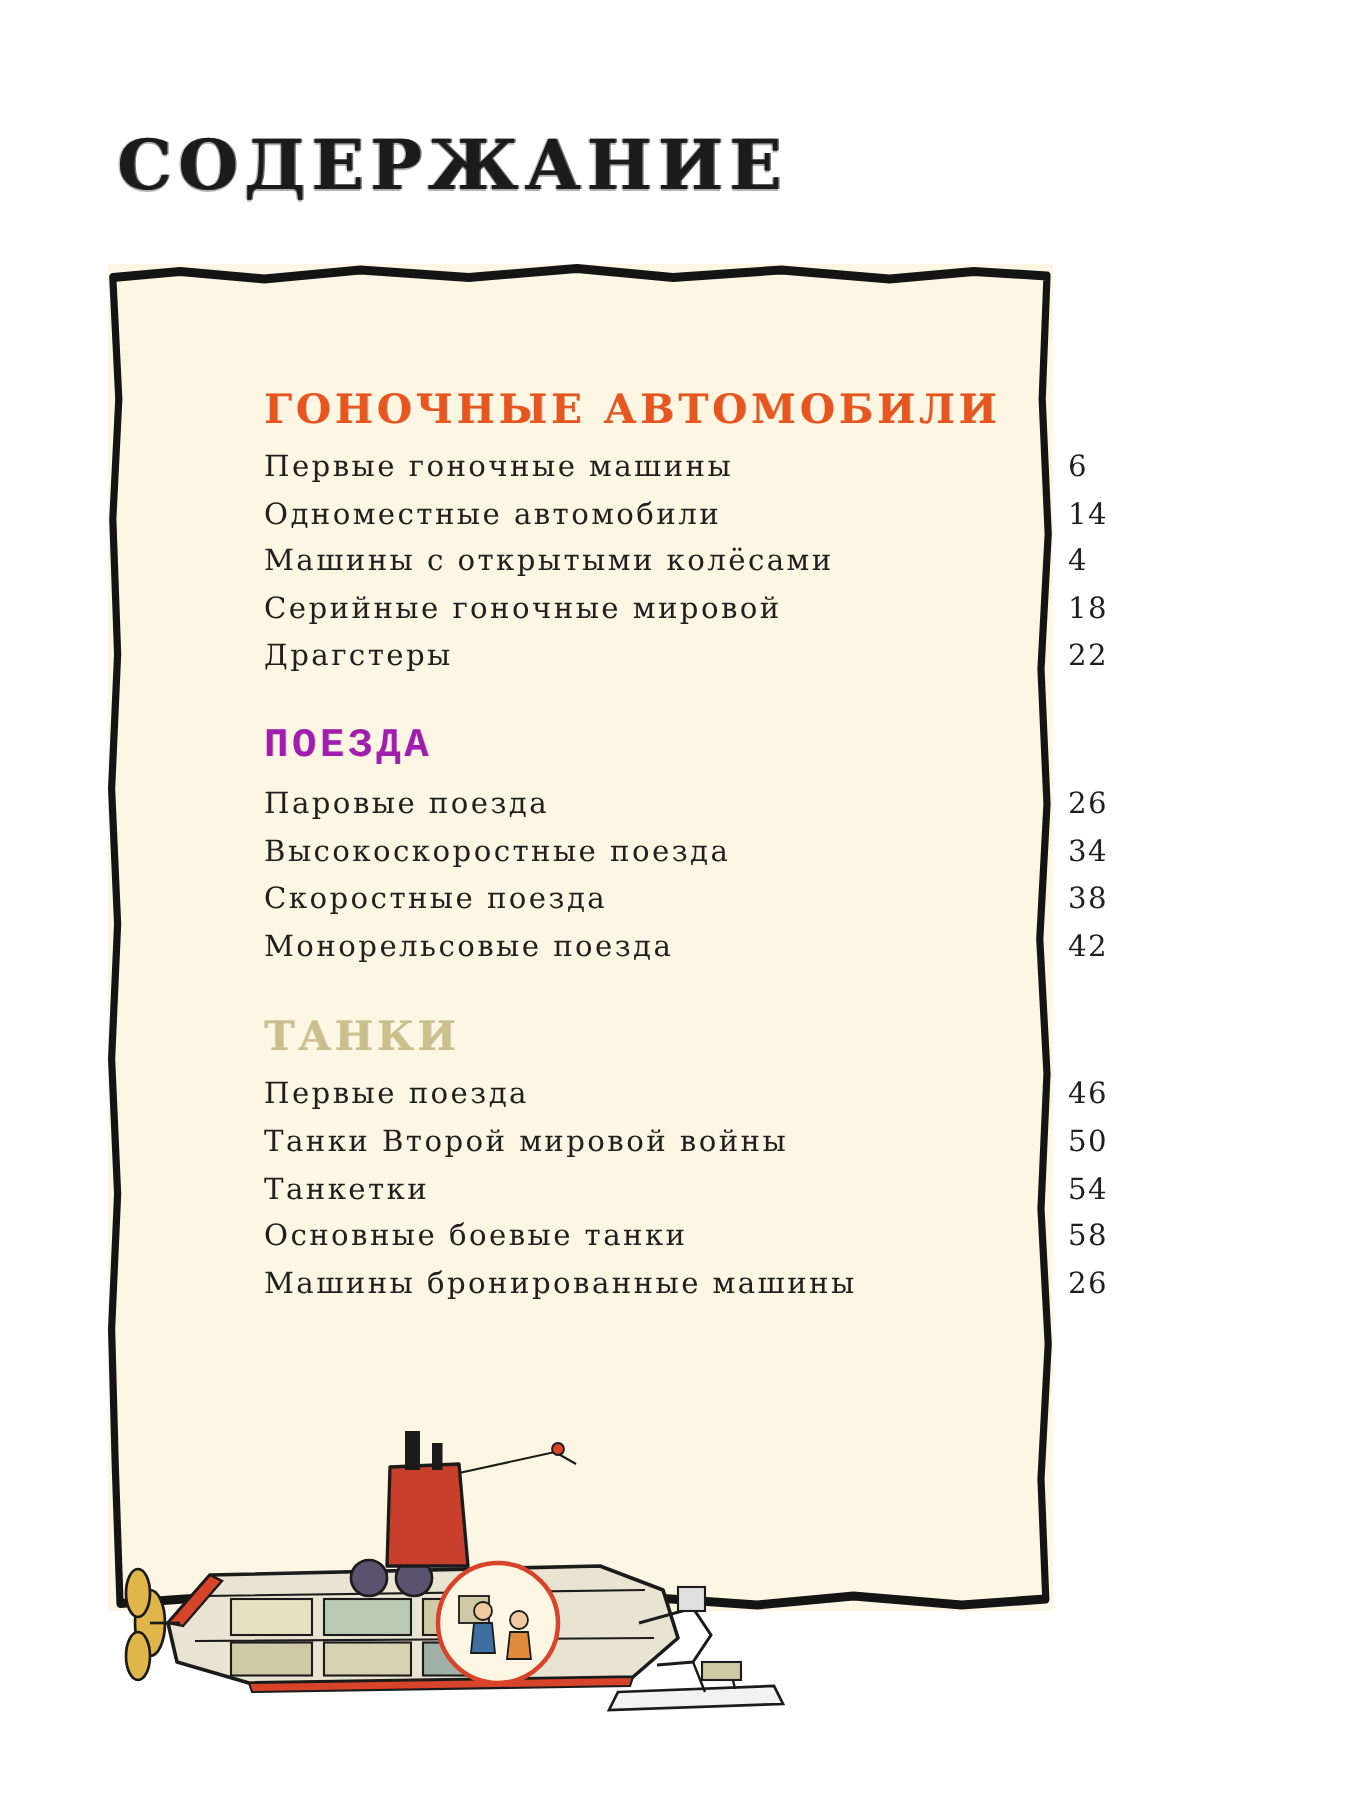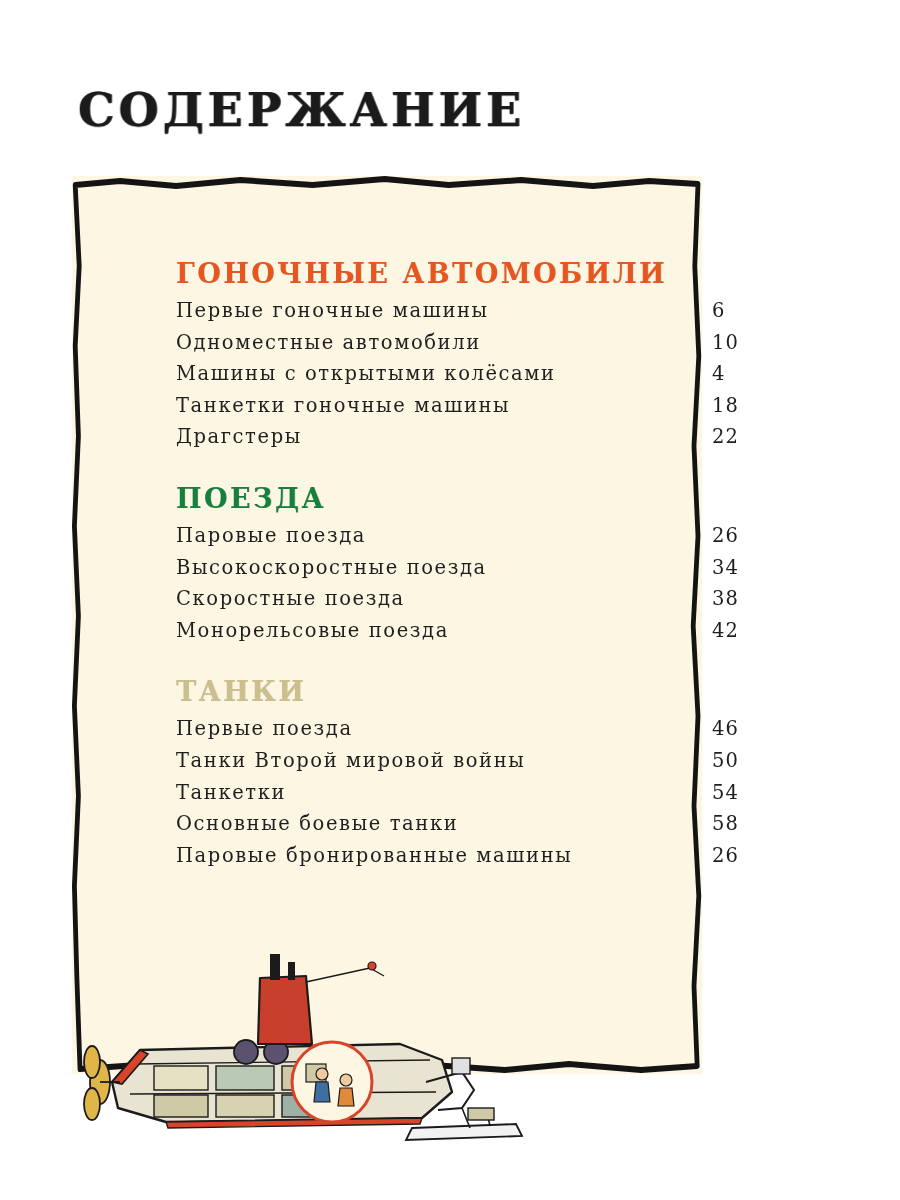--- a/index.html
+++ b/index.html
@@ -68,21 +68,21 @@
   .section-title {
     font-family: "DejaVu Serif", serif;
     font-weight: bold;
     font-size: 27px;
     letter-spacing: 2.5px;
     margin: 0 0 6px 0;
     line-height: 1.15;
     text-shadow: 0.6px 0 0 rgba(0,0,0,0.18);
   }
   .section-title.cars   { color: #e8561f; }
-  .section-title.trains { color: #15803d; }
+  .section-title.trains { color: #a21caf; font-family: Liberation Mono, monospace; }
   .section-title.tanks  { color: #cbbf8c; }
 
   .entries { list-style: none; margin: 0; padding: 0; }
 
   .entry {
     display: flex;
     align-items: baseline;
     justify-content: space-between;
     font-family: "DejaVu Serif", serif;
     font-size: 19.5px;
@@ -132,28 +132,28 @@
 
     <div class="section">
       <h2 class="section-title cars">ГОНОЧНЫЕ АВТОМОБИЛИ</h2>
       <ul class="entries">
         <li class="entry">
           <span class="entry-label">Первые гоночные машины</span>
           <span class="entry-page">6</span>
         </li>
         <li class="entry">
           <span class="entry-label">Одноместные автомобили</span>
-          <span class="entry-page">10</span>
+          <span class="entry-page">14</span>
         </li>
         <li class="entry">
           <span class="entry-label">Машины с открытыми колёсами</span>
           <span class="entry-page">4</span>
         </li>
         <li class="entry">
-          <span class="entry-label">Танкетки гоночные машины</span>
+          <span class="entry-label">Серийные гоночные мировой</span>
           <span class="entry-page">18</span>
         </li>
         <li class="entry">
           <span class="entry-label">Драгстеры</span>
           <span class="entry-page">22</span>
         </li>
       </ul>
     </div>
 
     <div class="section">
@@ -191,21 +191,21 @@
         </li>
         <li class="entry">
           <span class="entry-label">Танкетки</span>
           <span class="entry-page">54</span>
         </li>
         <li class="entry">
           <span class="entry-label">Основные боевые танки</span>
           <span class="entry-page">58</span>
         </li>
         <li class="entry">
-          <span class="entry-label">Паровые бронированные машины</span>
+          <span class="entry-label">Машины бронированные машины</span>
           <span class="entry-page">26</span>
         </li>
       </ul>
     </div>
 
   </div>
 </div>
 
 <div class="illustration">
   <svg viewBox="0 0 470 230" xmlns="http://www.w3.org/2000/svg">

